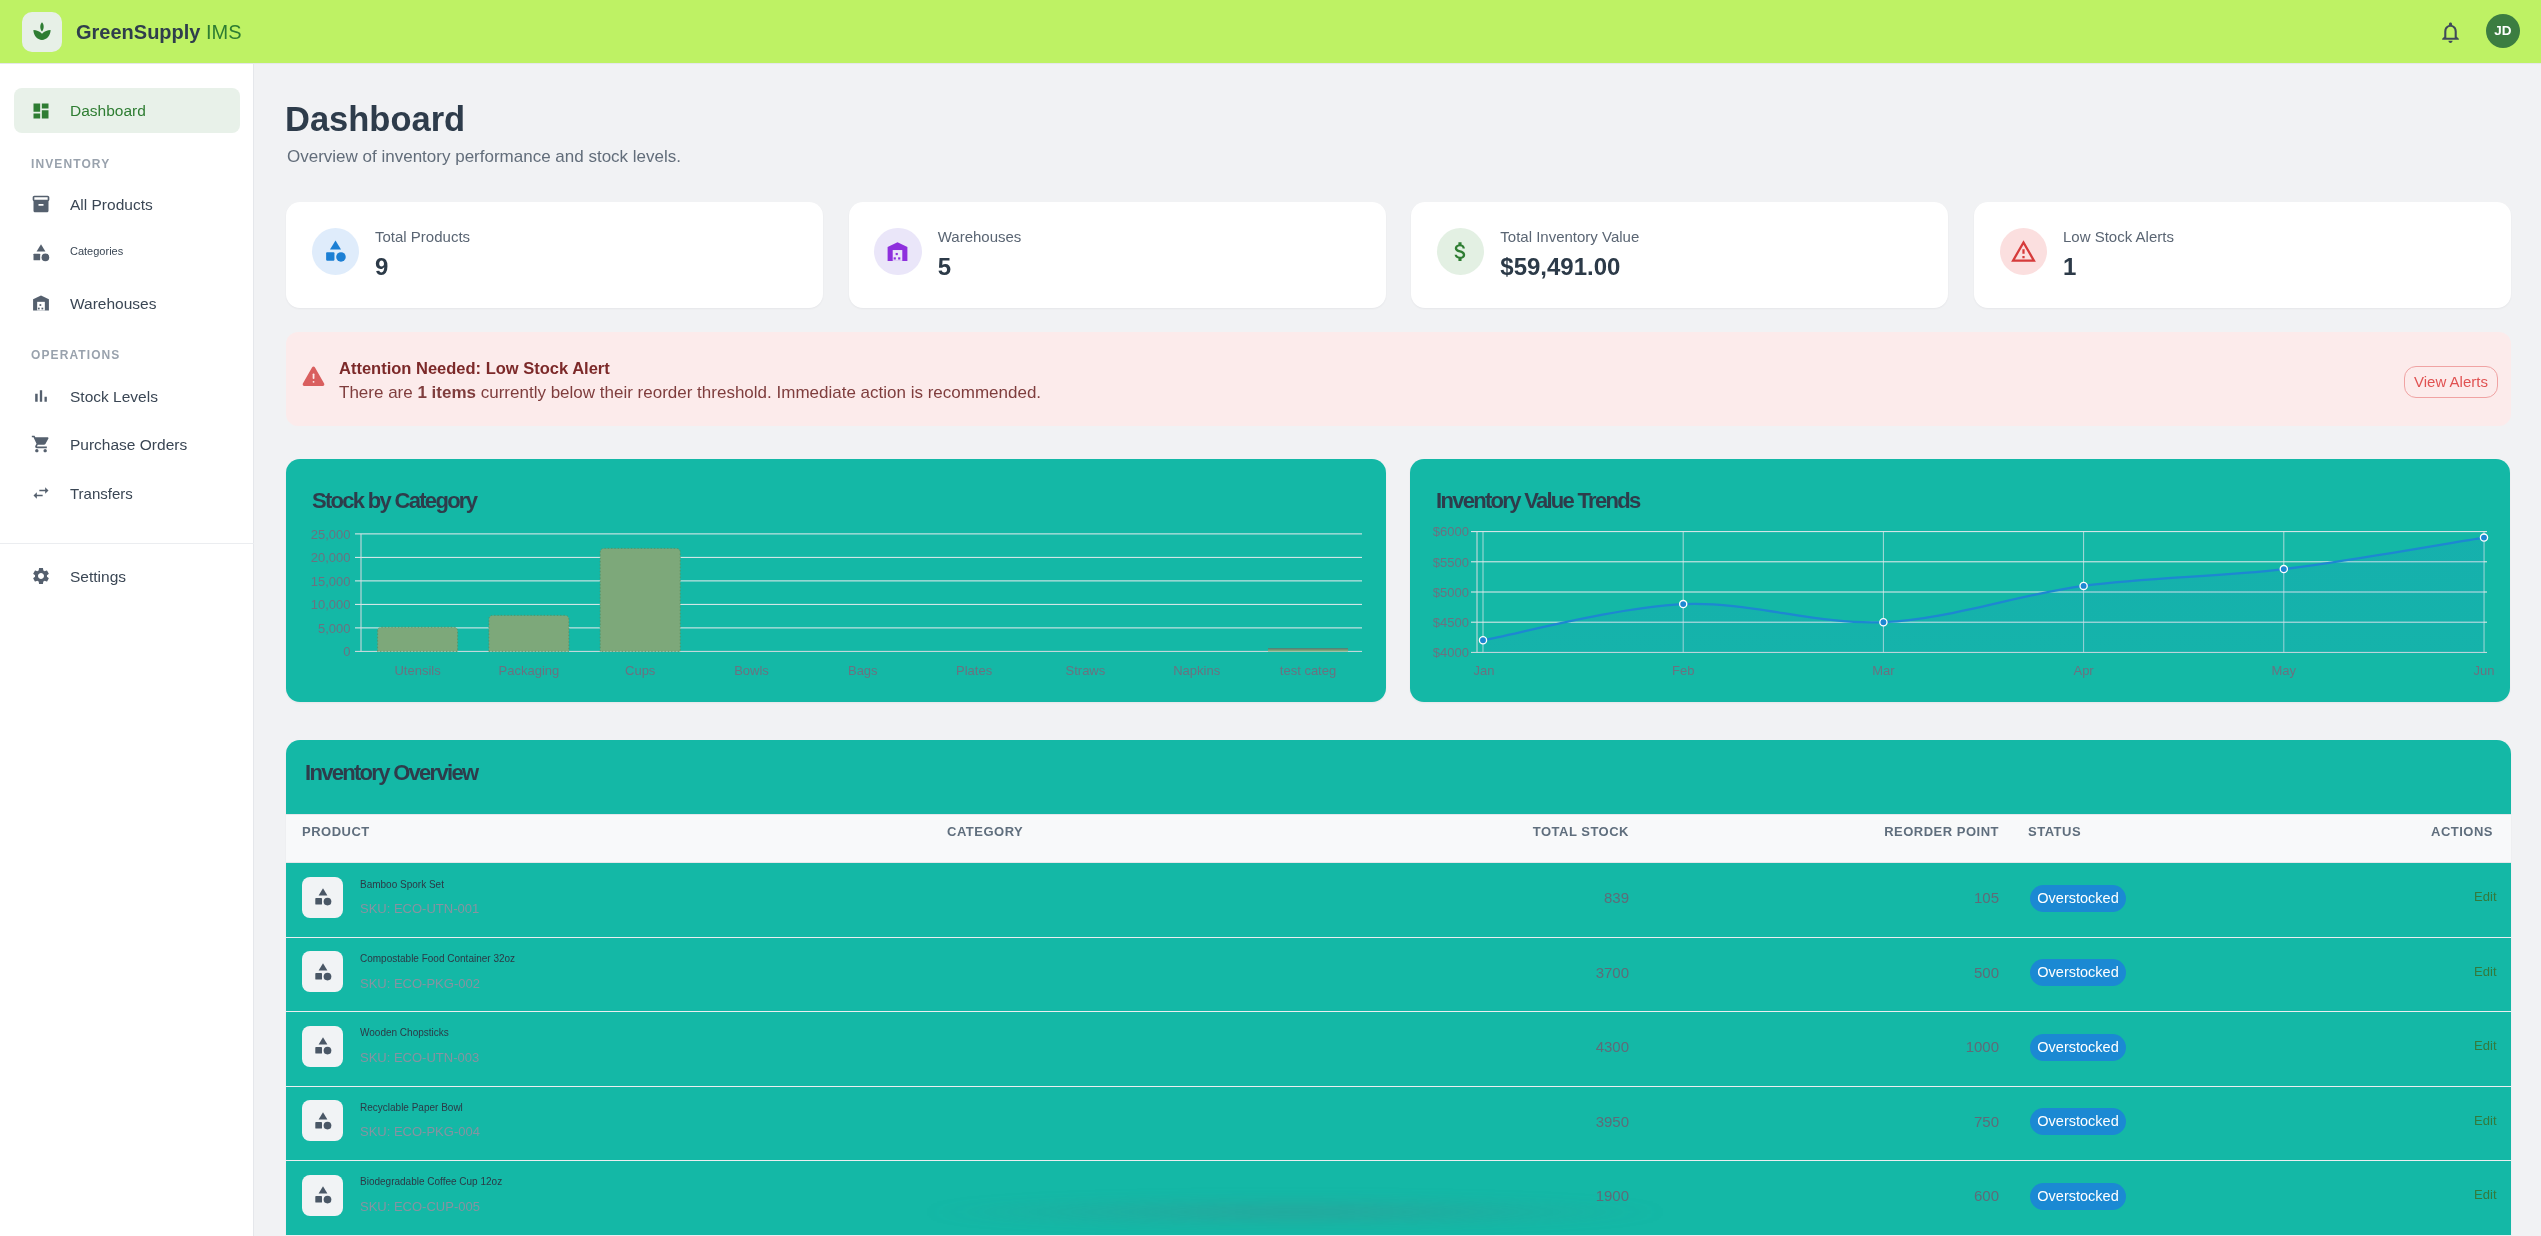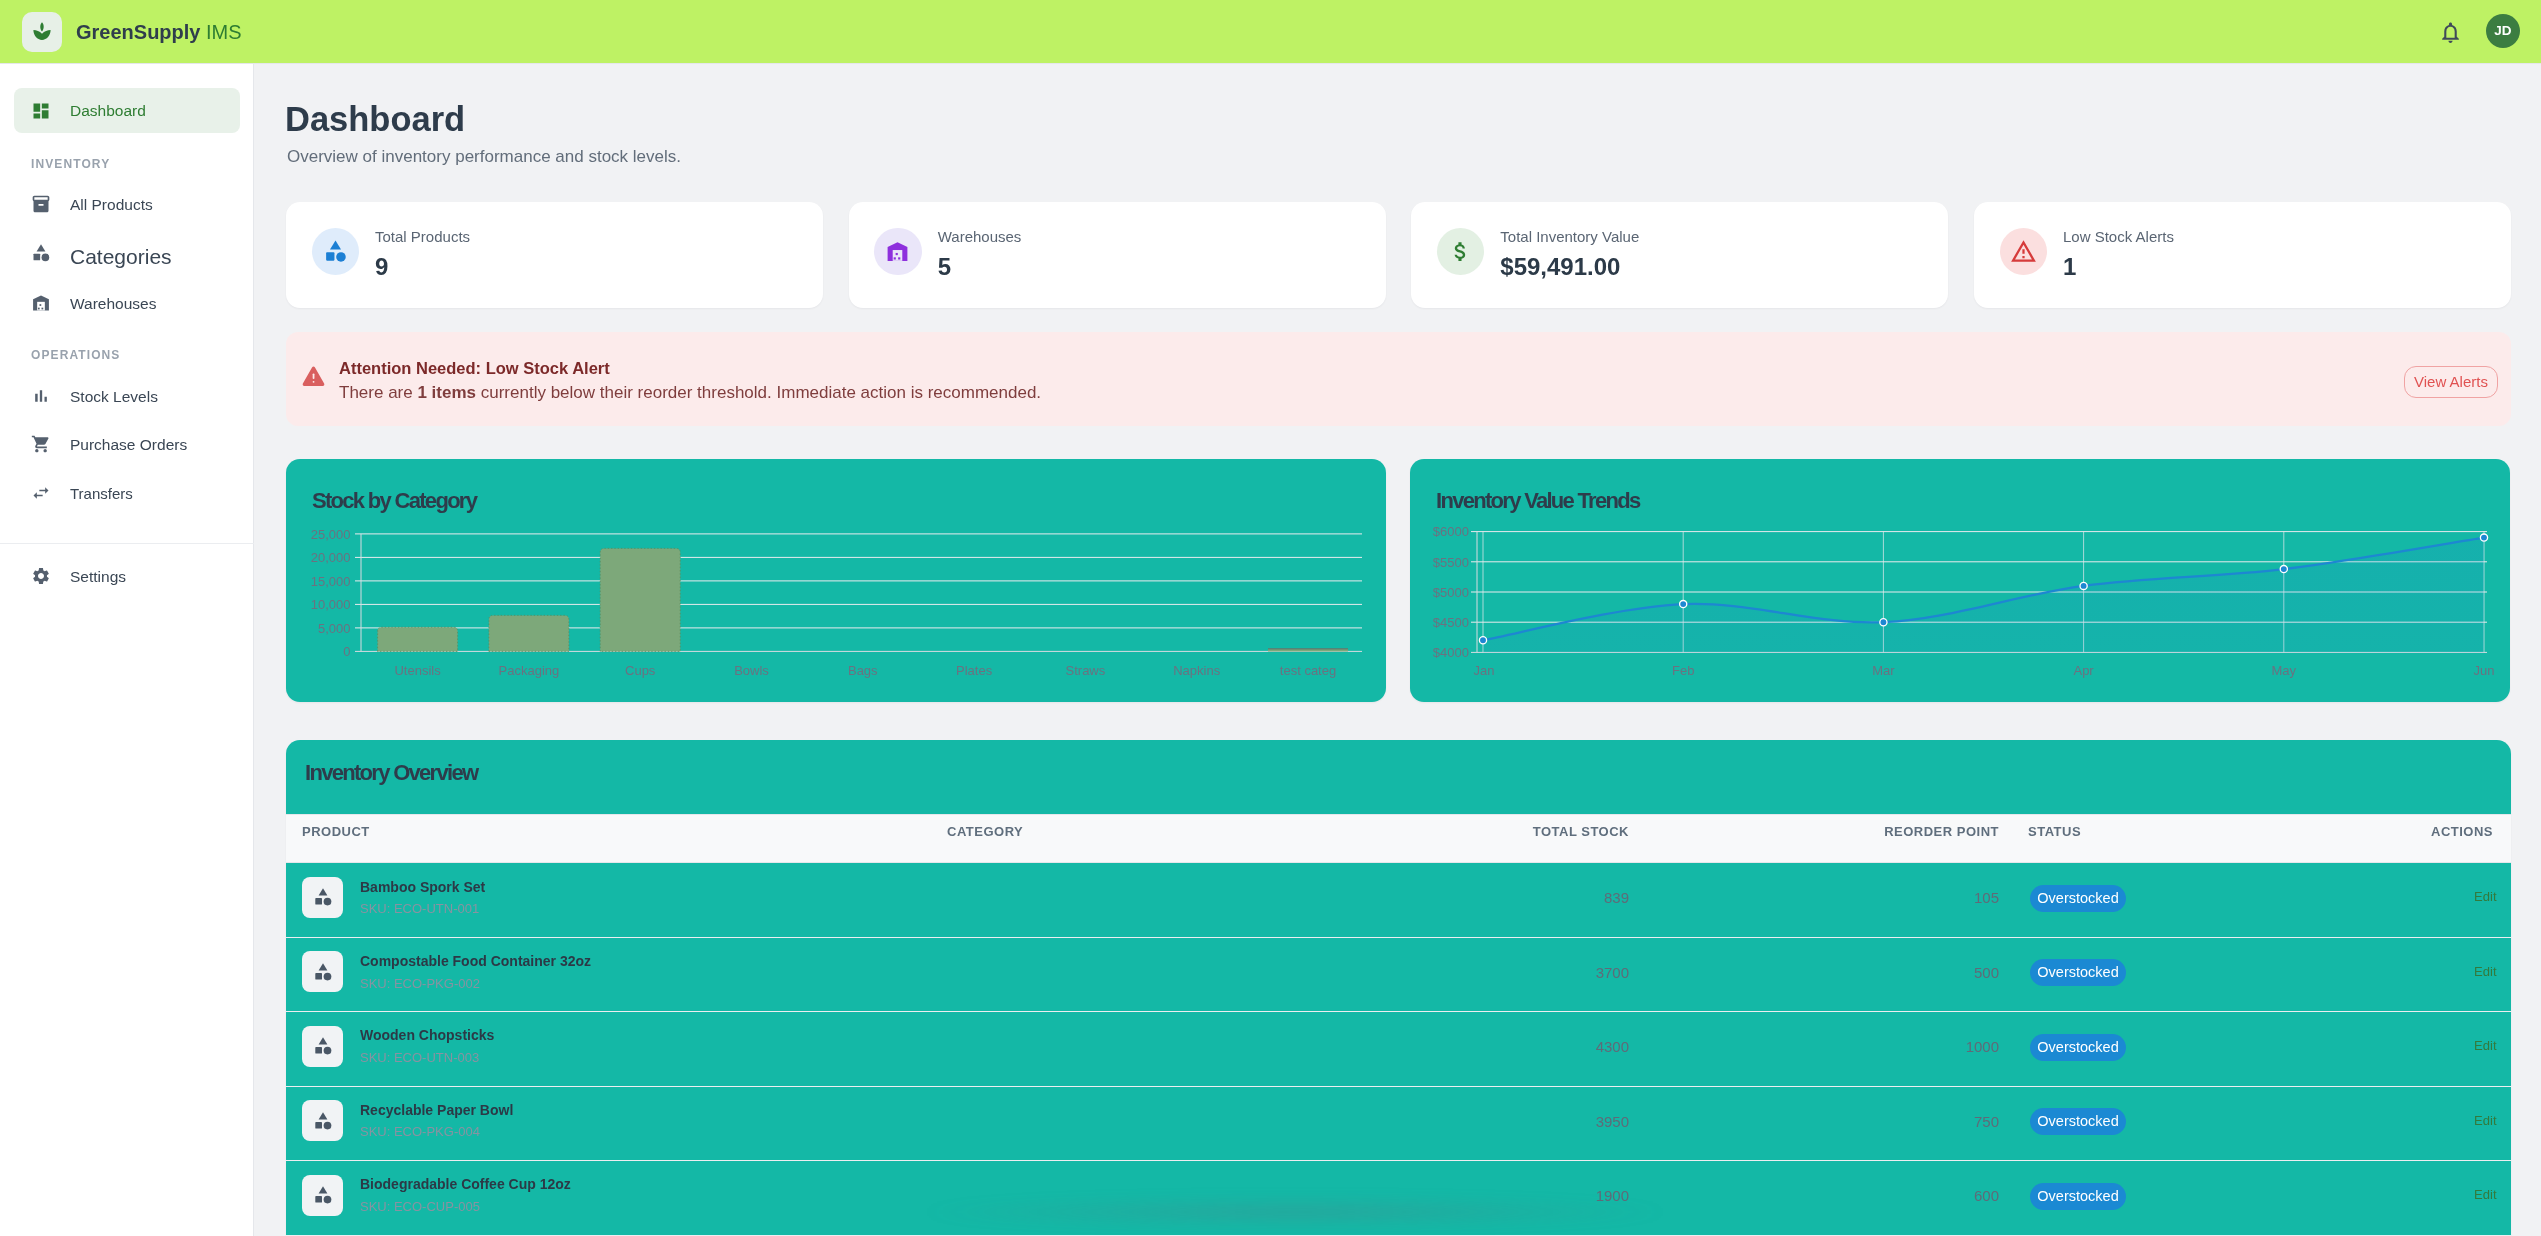--- a/index.html
+++ b/index.html
@@ -8,21 +8,21 @@
   .abs { position:absolute; }
   .card { width:537px; height:106px; background:#fff; border-radius:14px; box-shadow:0 1px 2px rgba(16,24,40,.05); }
   .circ { position:absolute; left:25.5px; top:25.5px; width:47.5px; height:47.5px; border-radius:50%; }
   .clabel { position:absolute; left:89px; top:25.5px; font-size:15px; color:#5a6573; }
   .cval { position:absolute; left:89px; top:51px; font-size:24px; font-weight:700; color:#2c3a48; }
   .chartcard { background:#14b8a6; border-radius:14px; box-shadow:0 1px 2px rgba(16,24,40,.05); }
   .ctitle { position:absolute; left:26px; top:29px; font-size:22px; letter-spacing:-1.7px; font-weight:700; color:#2e3c4b; }
   .th { top:824.3px; font-size:13px; font-weight:700; letter-spacing:0.5px; color:#5f6e7d; }
   .rowline { left:286px; width:2225px; height:1px; background:#eceef1; }
   .picon { position:absolute; width:41px; height:41px; border-radius:8px; background:#f1f3f5; left:302px; }
-  .pname { position:absolute; left:360px; font-size:14px; font-weight:700; color:#2c3946;text-align:center; }
+  .pname { position:absolute; left:360px; font-size:10px; font-weight:400; color:#2c3946;text-align:center; }
   .psku { position:absolute; left:360px; font-size:13px; color:#8893a1; }
   .num { position:absolute; width:200px; text-align:right; font-size:15px; color:#5f6b78; }
   .pill { position:absolute; left:2030px; width:96px; height:27px; border-radius:13.5px; background:#1b89d3; color:#fff; font-size:14.5px; text-align:center; line-height:27px; }
   .edit { position:absolute; left:2296.5px; width:200px; text-align:right; font-size:13px; color:#337a3d; }
 </style>
 </head>
 <body>
 
 <div class="abs" style="left:254px; top:64px; width:2287px; height:1172px; background:#f1f2f4;"></div>
 
@@ -52,21 +52,21 @@
   <svg width="20" height="20" viewBox="0 0 24 24" style="position:absolute; left:31px; top:130px;">
     <path d="M20 2H4c-1 0-2 .9-2 2v3.01c0 .72.43 1.34 1 1.69V20c0 1.1 1.1 2 2 2h14c.9 0 2-.9 2-2V8.7c.57-.35 1-.97 1-1.69V4c0-1.1-1-2-2-2zm-5 12H9v-2h6v2zm5-7H4V4h16v3z" fill="#55606e"></path>
   </svg>
   <div class="abs nav-label" style="left:70px; top:132px; font-size:15.5px; color:#3a4654;">All Products</div>
 
   <svg width="20" height="20" viewBox="0 0 24 24" style="position:absolute; left:31px; top:179px;">
     <path d="M12 1.5l-5.3 8.6h10.6L12 1.5z" fill="#55606e"></path>
     <circle cx="17.25" cy="17.25" r="4.6" fill="#55606e"></circle>
     <rect x="3" y="12.8" width="8" height="8" rx="0.8" fill="#55606e"></rect>
   </svg>
-  <div class="abs nav-label" style="left:70px; top:181px; font-size:21px; color:#3a4654;">Categories</div>
+  <div class="abs nav-label" style="left:70px; top:181px; font-size:11px; color:#3a4654;">Categories</div>
 
   <svg width="20" height="20" viewBox="0 0 24 24" style="position:absolute; left:31px; top:229px;">
     <path d="M2.5 21V7.6L12 3l9.5 4.6V21H2.5z" fill="#55606e"></path>
     <rect x="7.4" y="10.6" width="9.2" height="10.4" fill="#ffffff"></rect>
     <rect x="10.2" y="13.4" width="2.1" height="2.1" fill="#55606e"></rect>
     <rect x="8.3" y="17.6" width="2.1" height="2.1" fill="#55606e"></rect>
     <rect x="12.6" y="17.6" width="2.1" height="2.1" fill="#55606e"></rect>
   </svg>
   <div class="abs nav-label" style="left:70px; top:231px; font-size:15.5px; color:#3a4654;">Warehouses</div>
 

